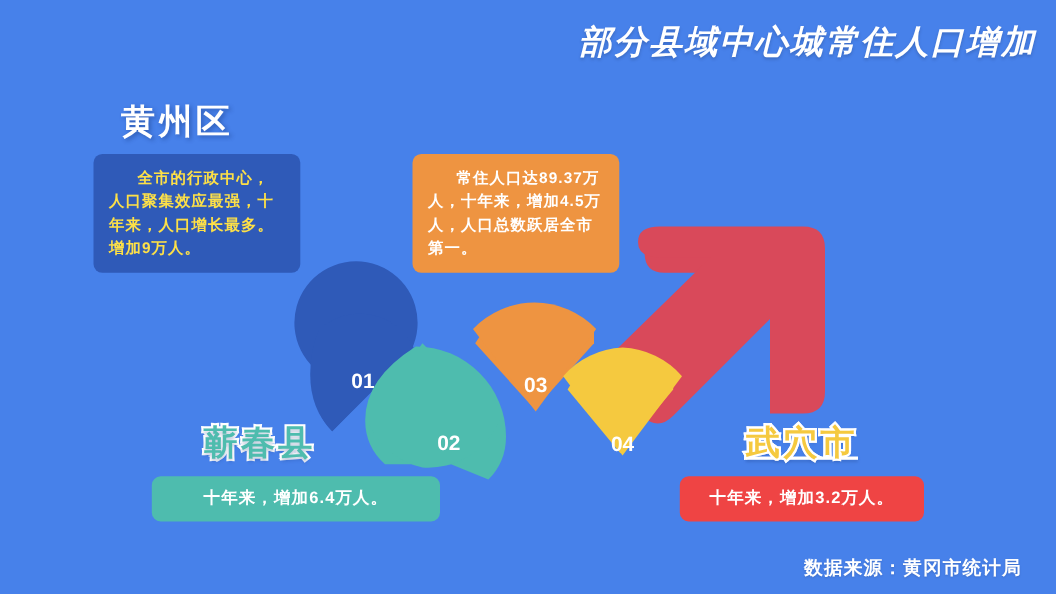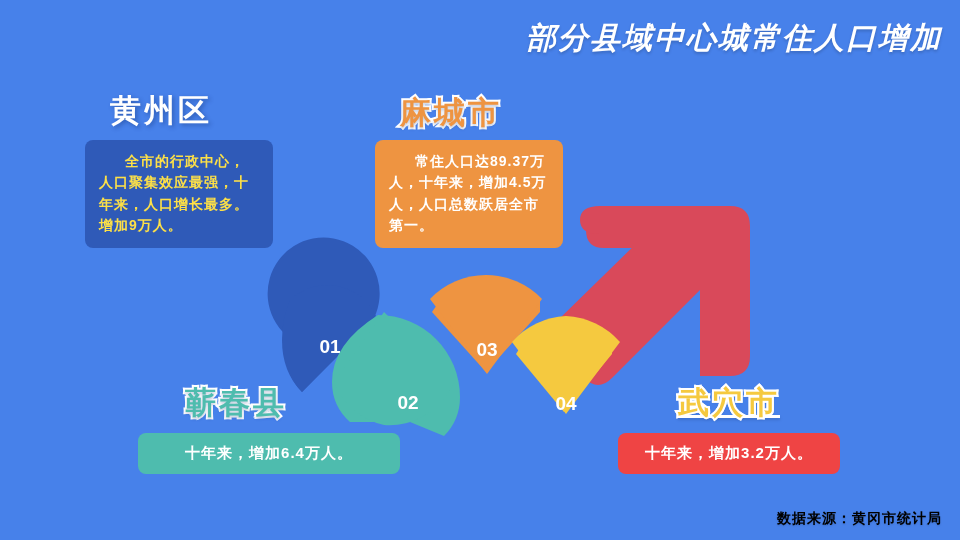--- a/index.html
+++ b/index.html
@@ -24,24 +24,24 @@
     font-style: italic;
     color: #ffffff;
     letter-spacing: 2px;
     text-shadow: 0 2px 3px rgba(0,0,0,0.18);
     white-space: nowrap;
   }
 
   
   .footer {
     position: absolute;
-    right: 18px; bottom: 12px;
-    font-size: 14px;
-    font-weight: bold;
-    color: #000000;
+    right: 31px; bottom: 12px;
+    font-size: 17px;
+    font-weight: bold;
+    color: #ffffff;
     letter-spacing: 1px;
     white-space: nowrap;
     text-shadow: 0 1px 2px rgba(0,0,0,0.15);
   }
 
   
   .heading {
     position: absolute;
     font-size: 31px;
     font-weight: bold;
@@ -216,21 +216,20 @@
       <path d="M 566 316
                A 76 76 0 0 1 620 342
                L 566 414
                L 512 342
                A 76 76 0 0 1 566 316 Z" fill="#f5c93f"></path>
     </g>
     <text class="step-label" x="566" y="410" text-anchor="middle">04</text>
   </svg>
 
   <div id="h-huangzhou" class="heading white">黄州区</div>
-  <div id="h-macheng" class="heading stroked orange">麻城市</div>
   <div id="h-qichun" class="heading stroked teal">蕲春县</div>
   <div id="h-wuxue" class="heading stroked yellow">武穴市</div>
 
   <div id="card-huangzhou" class="card">全市的行政中心，人口聚集效应最强，十年来，人口增长最多。增加9万人。</div>
   <div id="card-macheng" class="card">常住人口达89.37万人，十年来，增加4.5万人，人口总数跃居全市第一。</div>
   <div id="card-qichun" class="card">十年来，增加6.4万人。</div>
   <div id="card-wuxue" class="card">十年来，增加3.2万人。</div>
 
   <div class="footer">数据来源：黄冈市统计局</div>
 

